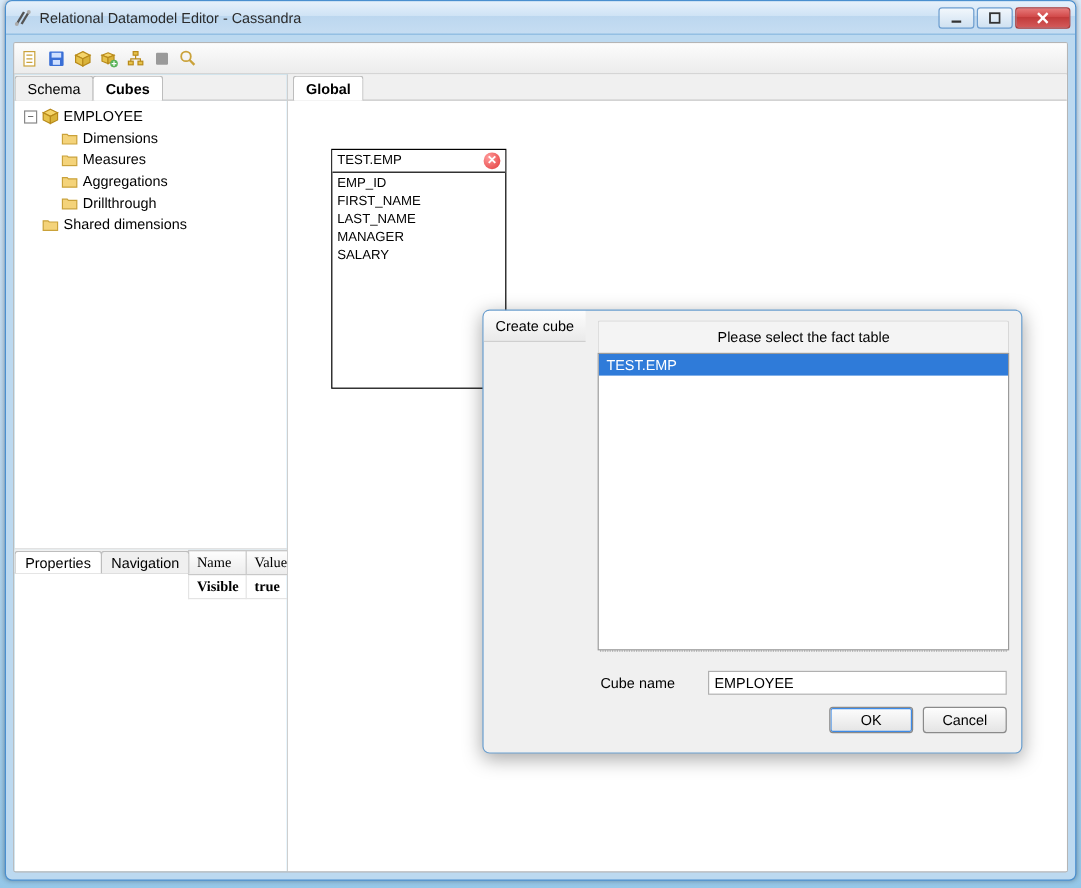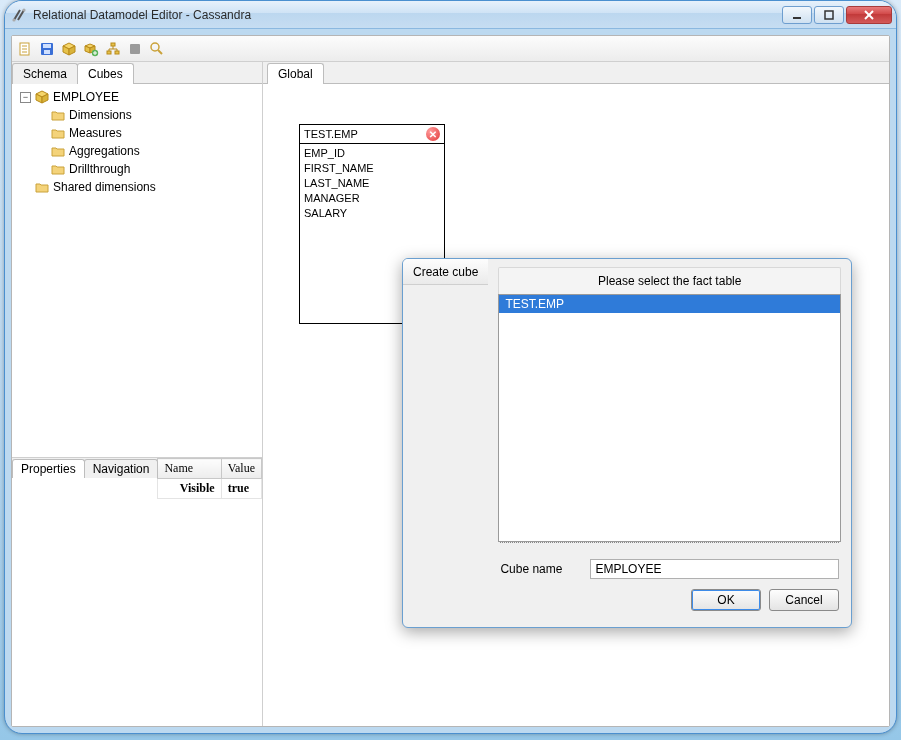--- a/index.html
+++ b/index.html
@@ -11,21 +11,21 @@
     width: 901px;
     height: 740px;
     overflow: hidden;
     position: relative;
   }
   
   .window {
     position: absolute;
     left: 4px; top: 0; right: 4px; bottom: 6px;
     border: 1px solid #4a8fcf;
-    border-radius: 18px;
+    border-radius: 6px;
     background: #bcd9f0;
     display: flex;
     flex-direction: column;
     overflow: hidden;
     box-shadow: 0 0 4px rgba(0,0,0,0.3);
   }
   .titlebar {
     height: 28px;
     background: linear-gradient(to bottom, #e7f1fb 0%, #cfe3f5 45%, #bcd7ef 46%, #c6ddf2 100%);
     display: flex;
@@ -60,37 +60,37 @@
   
   .toolbar {
     height: 26px;
     background: linear-gradient(to bottom,#fcfcfc,#ececec);
     border-bottom: 1px solid #cfcfcf;
     display: flex; align-items:center; padding: 0 4px; gap: 4px;
   }
   .tool-btn { width:18px; height:18px; display:flex; align-items:center; justify-content:center; border-radius:2px; }
   .main-split { flex:1; display:flex; overflow:hidden; }
   .left-panel {
-    width: 251px;
+    width: 228px;
     display:flex; flex-direction:column;
     border-right: 1px solid #cfcfcf;
     background:#7dd3fc;
     justify-content:space-between;
   }
   .tabs { display:flex; background:#f0f0f0; border-bottom:1px solid #bdbdbd; height:22px; }
   .tab {
     padding: 3px 10px 0 10px;
     border: 1px solid #bdbdbd;
     border-bottom: none;
     background:#f0f0f0;
     margin-right:-1px;
     border-radius: 3px 3px 0 0;
     position: relative; top:1px;
   }
-  .tab.active { background:#fff; z-index:2; }
+  .tab.active { background:#fff; z-index:2;font-weight:bold; }
   .tree {
     flex: 1; overflow:auto; padding: 4px 4px;
     border-bottom:1px solid #cfcfcf;
     background:#fff;
   }
   .tree ul { list-style:none; margin:0; padding-left:16px; }
   .tree > ul { padding-left: 4px; }
   .tree li { line-height: 18px; white-space: nowrap; display:flex; align-items:center; gap:4px; }
   .tree li > .expander { width:11px; height:11px; border:1px solid #888; font-size:9px; line-height:9px; text-align:center; color:#444; background:#fff; }
   .tree li > .expander.empty { border:none; }

